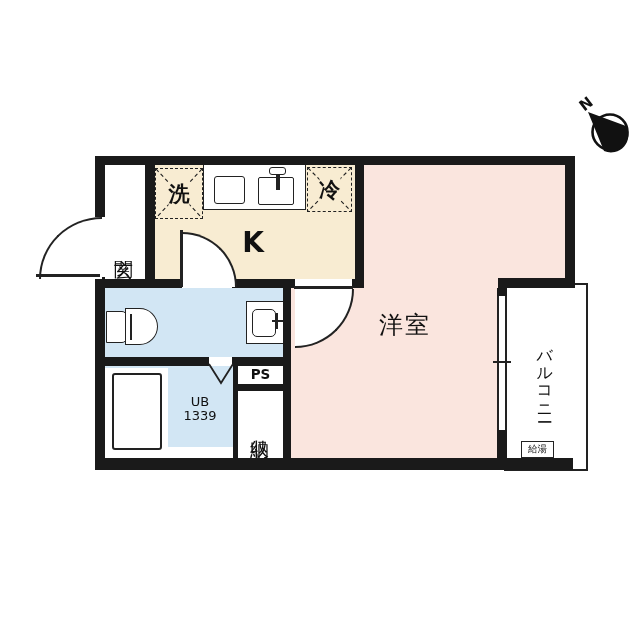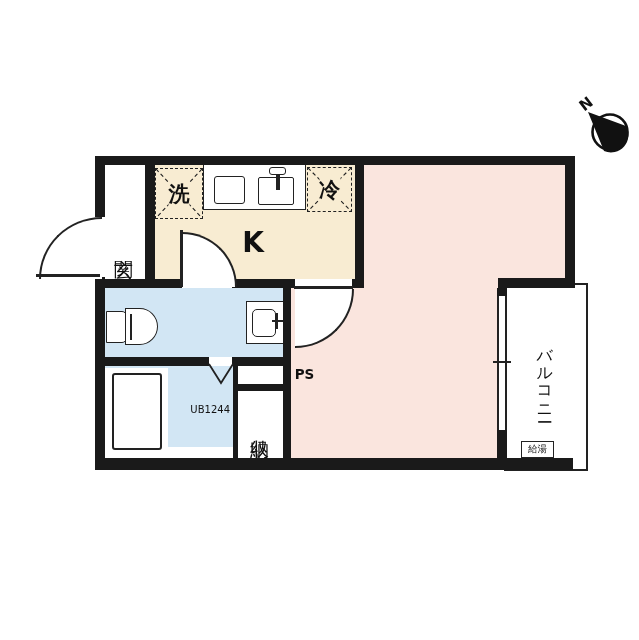--- a/index.html
+++ b/index.html
@@ -113,22 +113,23 @@
 
   <svg class="doorsvg" style="left:207px;top:362px;" width="28" height="24" viewBox="0 0 28 24">
     <path d="M2,2 L14,21 L26,2" fill="none" stroke="#222" stroke-width="1.8"></path>
   </svg>
 
   <div class="abs" style="left:497px;top:296px;width:10px;height:134px;background:#fff;border-left:2px solid #222;border-right:2px solid #222;z-index:32;"></div>
   <div class="line" style="left:493px;top:361px;width:18px;height:2px;z-index:33;"></div>
 
   <div class="lbl vert" style="left:110px;top:214px;width:28px;height:64px;font-size:19px;">玄関</div>
   <div class="lbl" style="left:238px;top:226px;width:30px;height:34px;font-size:28px;font-weight:600;">K</div>
+  <div class="lbl" style="left:375px;top:311px;width:60px;height:28px;font-size:24px;letter-spacing:2px;">洋室</div>
   <div class="lbl vert" style="left:532px;top:314px;width:26px;height:124px;font-size:16px;letter-spacing:1px;z-index:22;">バルコニー</div>
   <div class="lbl" style="left:521px;top:441px;width:33px;height:17px;font-size:9.5px;z-index:36;">給湯</div>
-  <div class="lbl" style="left:170px;top:388px;width:60px;height:42px;font-size:10px;font-weight:500;flex-direction:row;justify-content:flex-end;">
+  <div class="lbl" style="left:170px;top:388px;width:60px;height:42px;font-size:13px;font-weight:500;flex-direction:column;">
     <span>UB</span>
-    <span>1244</span>
+    <span>1339</span>
   </div>
-  <div class="lbl" style="left:238px;top:365px;width:45px;height:19px;font-size:13.5px;font-weight:600;z-index:34;margin-left:44px;">PS</div>
+  <div class="lbl" style="left:238px;top:365px;width:45px;height:19px;font-size:13.5px;font-weight:600;z-index:34;">PS</div>
   <div class="lbl vert" style="left:247px;top:397px;width:26px;height:56px;font-size:19px;letter-spacing:1px;">収納</div>
 
 </div>
 
 </body></html>

